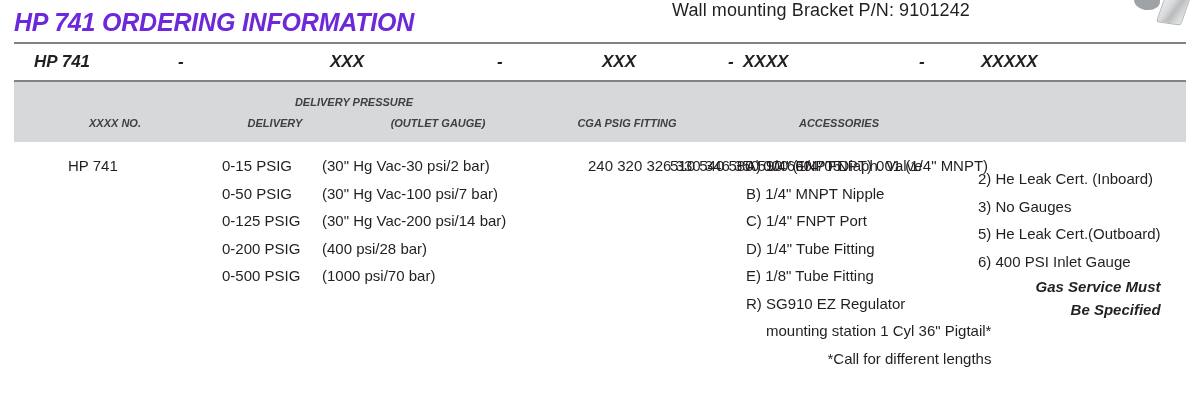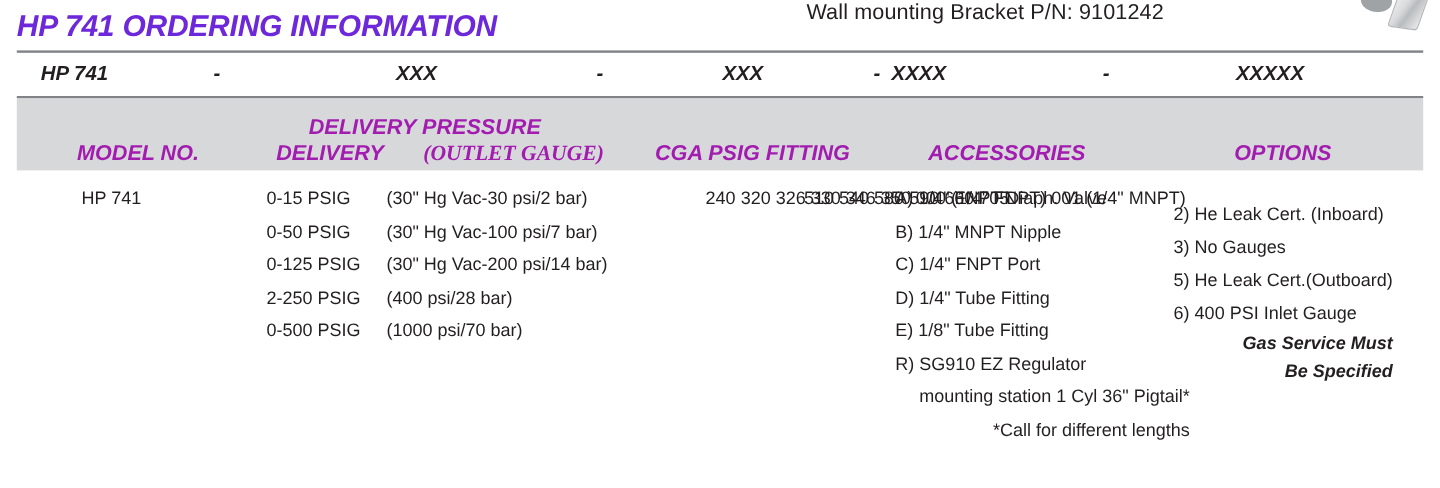--- a/index.html
+++ b/index.html
@@ -97,24 +97,24 @@
   .header-band {
     position: absolute;
     left: 14px;
     top: 82px;
     width: 1172px;
     height: 60px;
     background: #d7d8da;
   }
   .hdr {
     position: absolute;
-    font-size: 18px;
+    font-size: 11px;
     font-weight: bold;
     font-style: italic;
-    color: #a21caf;
+    color: #404040;
     text-align: center;
     white-space: nowrap;
   }
 
   
   .col {
     position: absolute;
     font-size: 15px;
     color: #231f20;
     line-height: 27.5px;
@@ -150,42 +150,41 @@
 
 <div class="code-row">
   <span class="cell" style="left:20px;">HP 741</span>
   <span class="cell" style="left:164px;">-</span>
   <span class="cell" style="left:316px;">XXX</span>
   <span class="cell" style="left:483px;">-</span>
   <span class="cell" style="left:588px;">XXX</span>
   <span class="cell" style="left:714px;">-</span>
   <span class="cell" style="left:729px;">XXXX</span>
   <span class="cell" style="left:905px;">-</span>
-  <span class="cell" style="left:1016px;">XXXXX</span>
+  <span class="cell" style="left:967px;">XXXXX</span>
 </div>
 
 <div class="header-band">
-  <span class="hdr" style="left:36px;  top:35px; width:130px;">MODEL NO.</span>
+  <span class="hdr" style="left:36px;  top:35px; width:130px;">XXXX NO.</span>
   <span class="hdr" style="left:196px; top:35px; width:130px;font-style:italic;">DELIVERY</span>
   <span class="hdr" style="left:190px; top:14px; width:300px;">DELIVERY PRESSURE</span>
-  <span class="hdr" style="left:324px; top:35px; width:180px;font-family:Liberation Serif, serif;">(OUTLET GAUGE)</span>
+  <span class="hdr" style="left:334px; top:35px; width:180px;">(OUTLET GAUGE)</span>
   <span class="hdr" style="left:523px; top:35px; width:180px;">CGA PSIG FITTING</span>
   <span class="hdr" style="left:730px; top:35px; width:190px;">ACCESSORIES</span>
-  <span class="hdr" style="left:960px; top:35px; width:190px;">OPTIONS</span>
 </div>
 
 <div class="col" style="left:68px; top:152px;">
   <span class="ln">HP 741</span>
 </div>
 
 <div class="col" style="left:222px; top:152px;">
   <span class="ln">0-15 PSIG</span>
   <span class="ln">0-50 PSIG</span>
   <span class="ln">0-125 PSIG</span>
-  <span class="ln">2-250 PSIG</span>
+  <span class="ln">0-200 PSIG</span>
   <span class="ln">0-500 PSIG</span>
 </div>
 
 <div class="col" style="left:322px; top:152px;">
   <span class="ln">(30" Hg Vac-30 psi/2 bar)</span>
   <span class="ln">(30" Hg Vac-100 psi/7 bar)</span>
   <span class="ln">(30" Hg Vac-200 psi/14 bar)</span>
   <span class="ln">(400 psi/28 bar)</span>
   <span class="ln">(1000 psi/70 bar)</span>
 </div>

